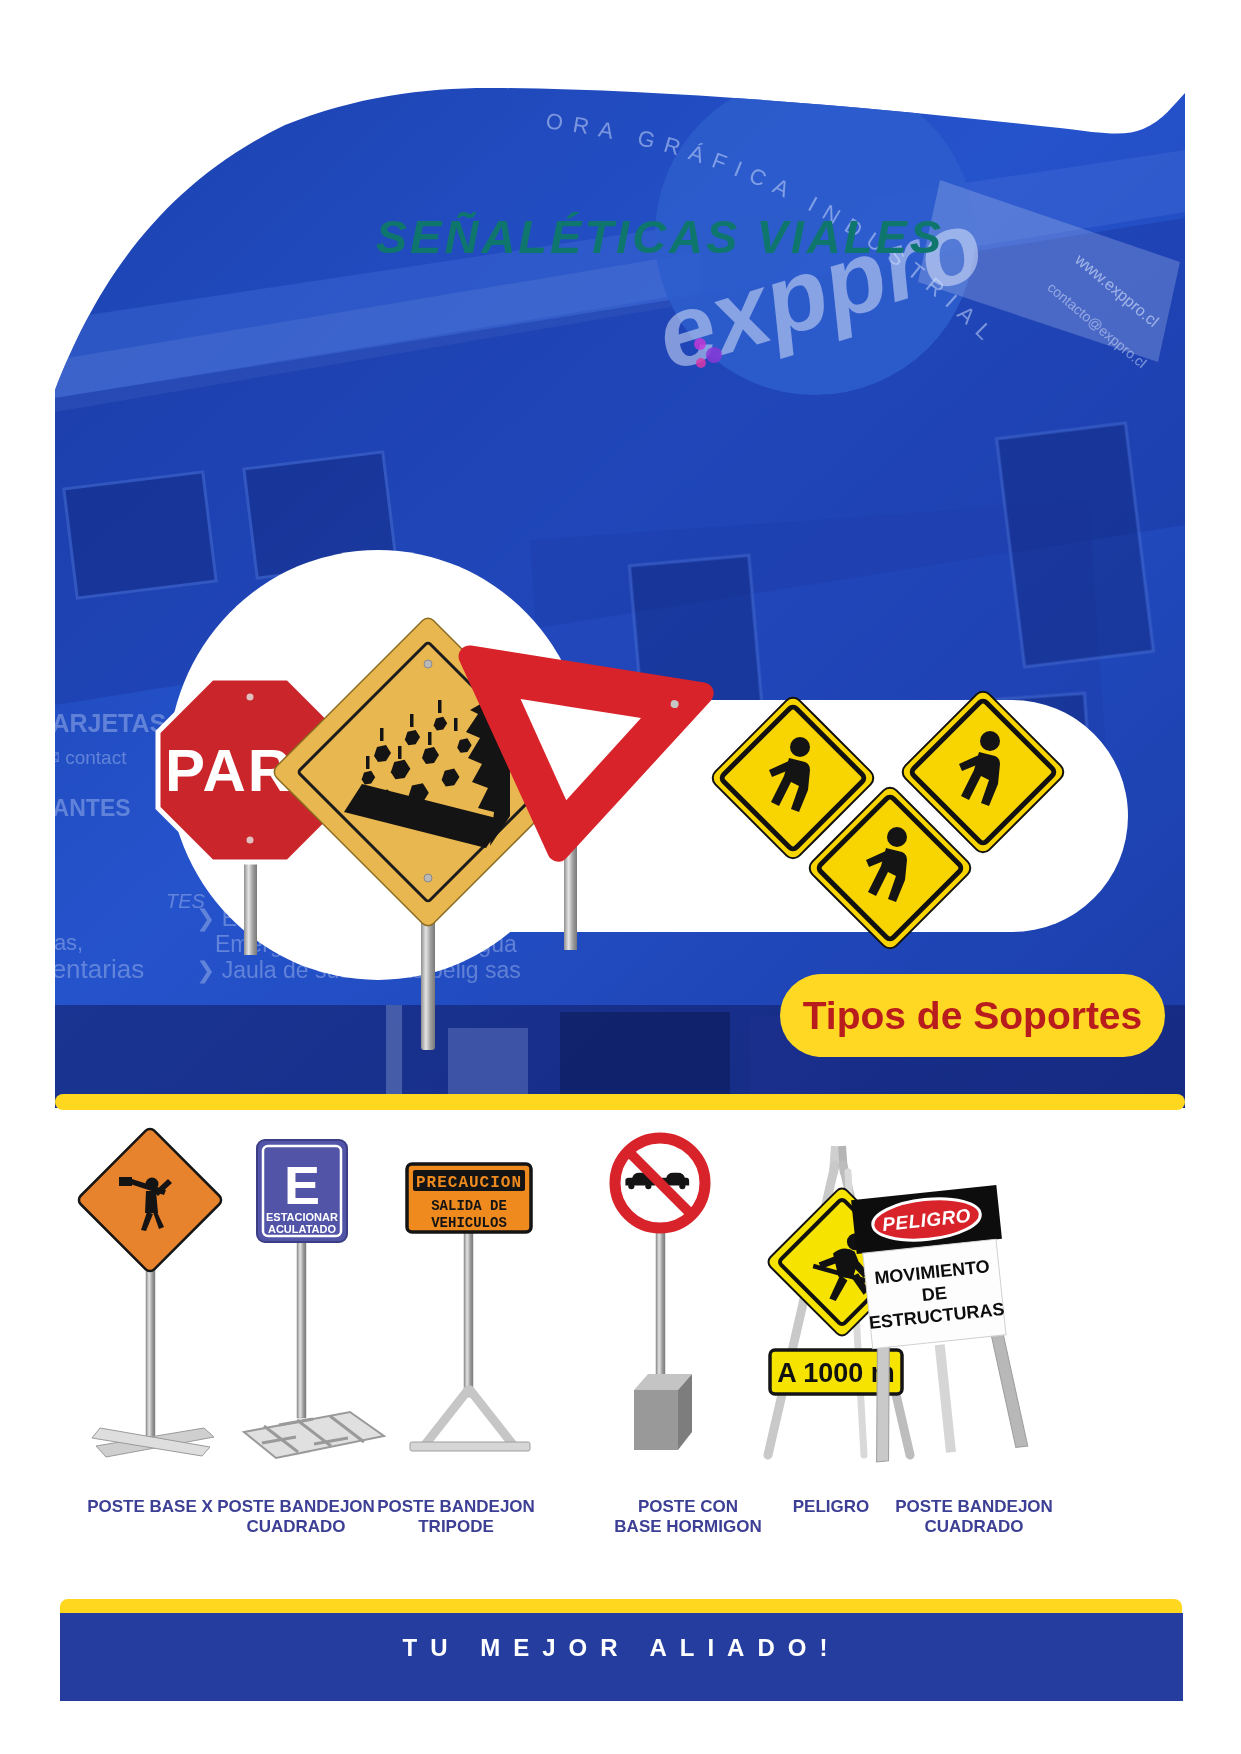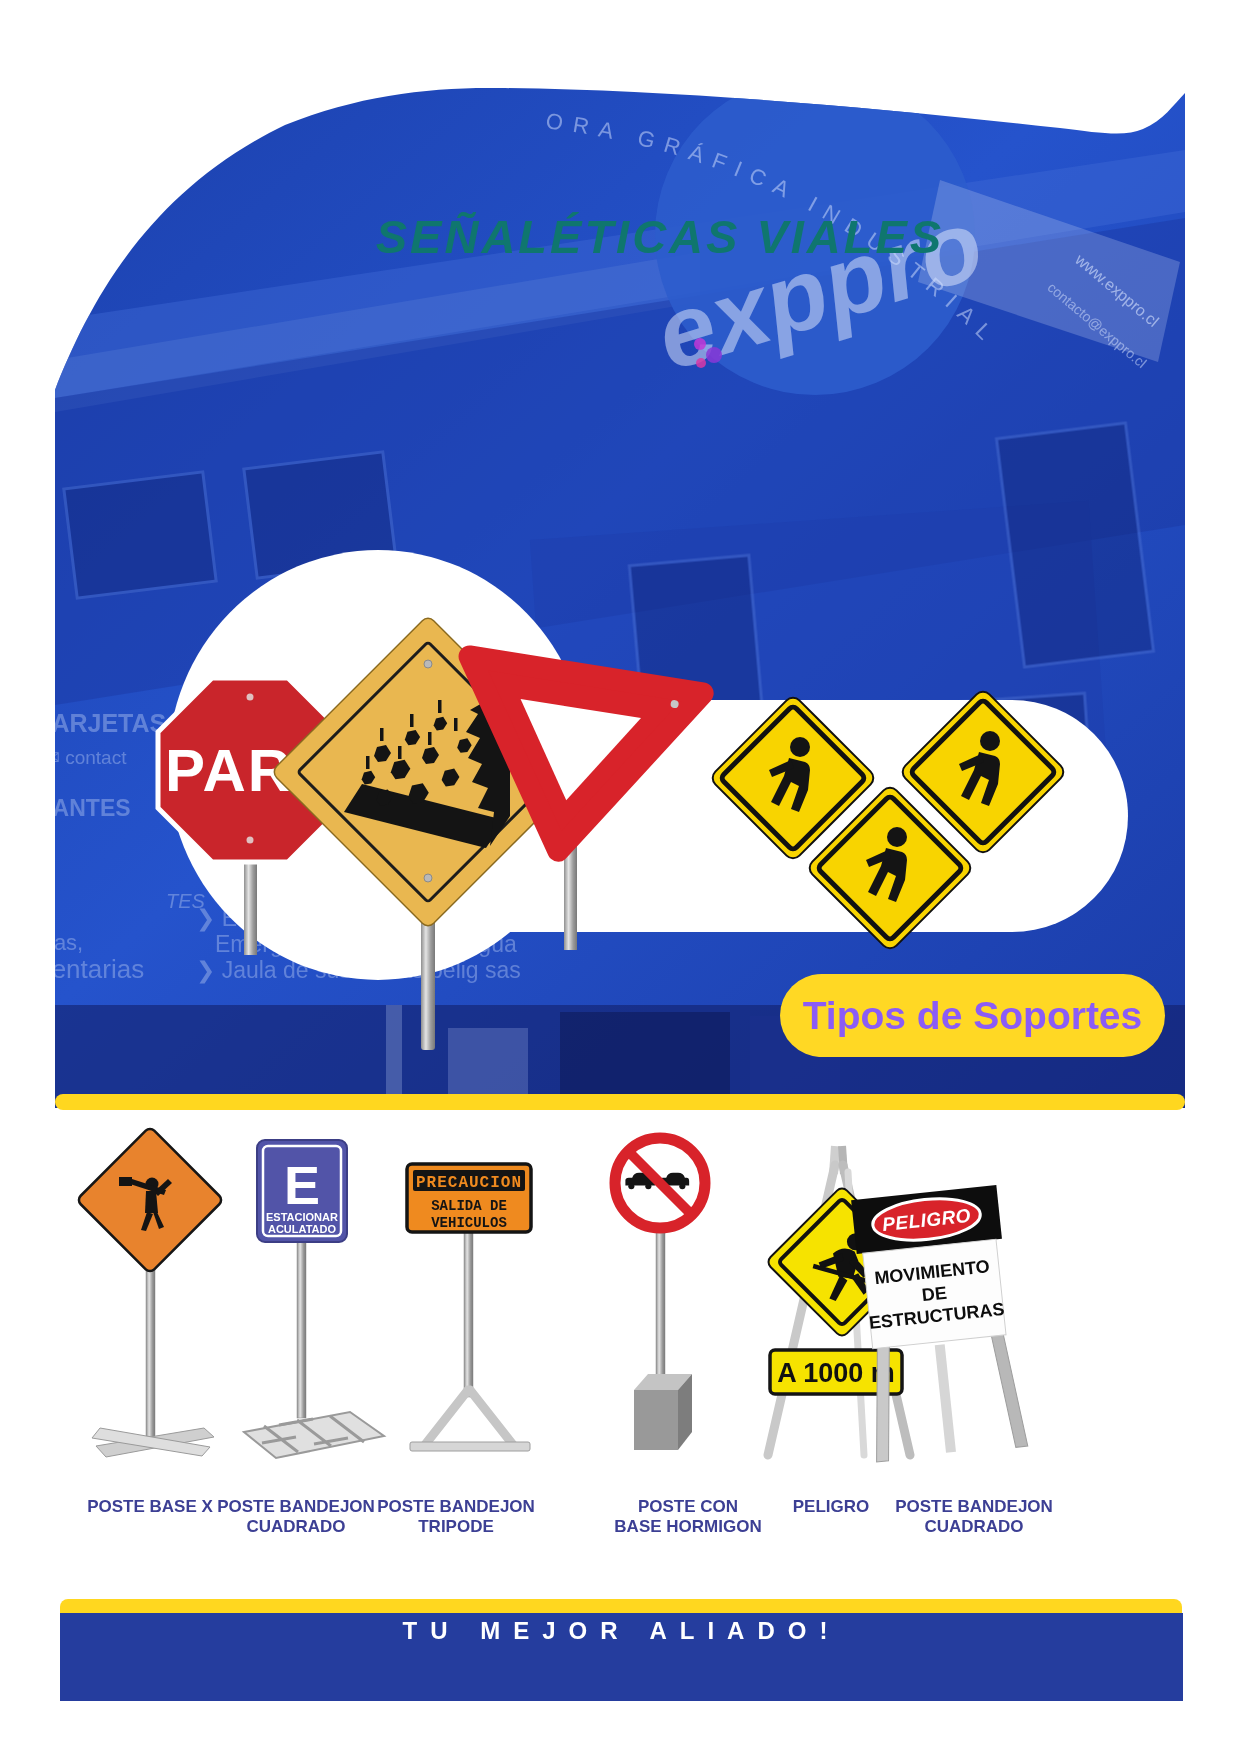--- a/index.html
+++ b/index.html
@@ -5,27 +5,27 @@
   html,body{margin:0;padding:0;background:#ffffff;}
   .page{position:relative;width:1241px;height:1754px;background:#ffffff;overflow:hidden;
         font-family:"Liberation Sans",sans-serif;}
   svg text{font-family:"Liberation Sans",sans-serif;}
   svg .mono{font-family:"Liberation Mono",monospace;}
   .abs{position:absolute;}
   .title{left:170px;top:204px;width:980px;text-align:center;font-size:47px;line-height:66px;
          font-weight:bold;font-style:italic;color:#0f766e;letter-spacing:3px;white-space:nowrap;}
   .desc{left:200px;top:347px;width:860px;font-size:31px;line-height:52px;font-weight:bold;color:#ffffff;}
   .badge-label{left:780px;top:974px;width:385px;height:83px;display:flex;align-items:center;justify-content:center;
-         font-size:39px;font-weight:bold;color:#8b5cf6;white-space:nowrap;}
+         font-size:39px;font-weight:bold;color:#b91c1c;white-space:nowrap;}
   .labels{left:8px;top:1497px;width:1241px;height:60px;}
   .lbl{position:absolute;text-align:center;font-size:17px;line-height:20px;font-weight:bold;color:#3c3f94;}
   .lbl span{display:block;}
   .footer-strip{left:60px;top:1599px;width:1122px;height:14px;background:#ffd71f;border-radius:8px 8px 0 0;}
   .footer-bar{left:60px;top:1613px;width:1123px;height:88px;background:#253d9e;display:flex;
-         justify-content:center;align-items:flex-start;padding-top:4px;box-sizing:border-box;}
+         justify-content:center;align-items:flex-start;padding-top:21px;box-sizing:border-box;}
   .footer-bar span{color:#ffffff;font-size:24px;font-weight:bold;letter-spacing:13px;white-space:nowrap;}
 </style>
 </head>
 <body>
 
 <div class="page">
 
 <svg class="abs" style="left:0;top:0" width="1241" height="1754" viewBox="0 0 1241 1754">
   <defs>
     <linearGradient id="hdrGrad" x1="0" y1="0" x2="1" y2="1">

